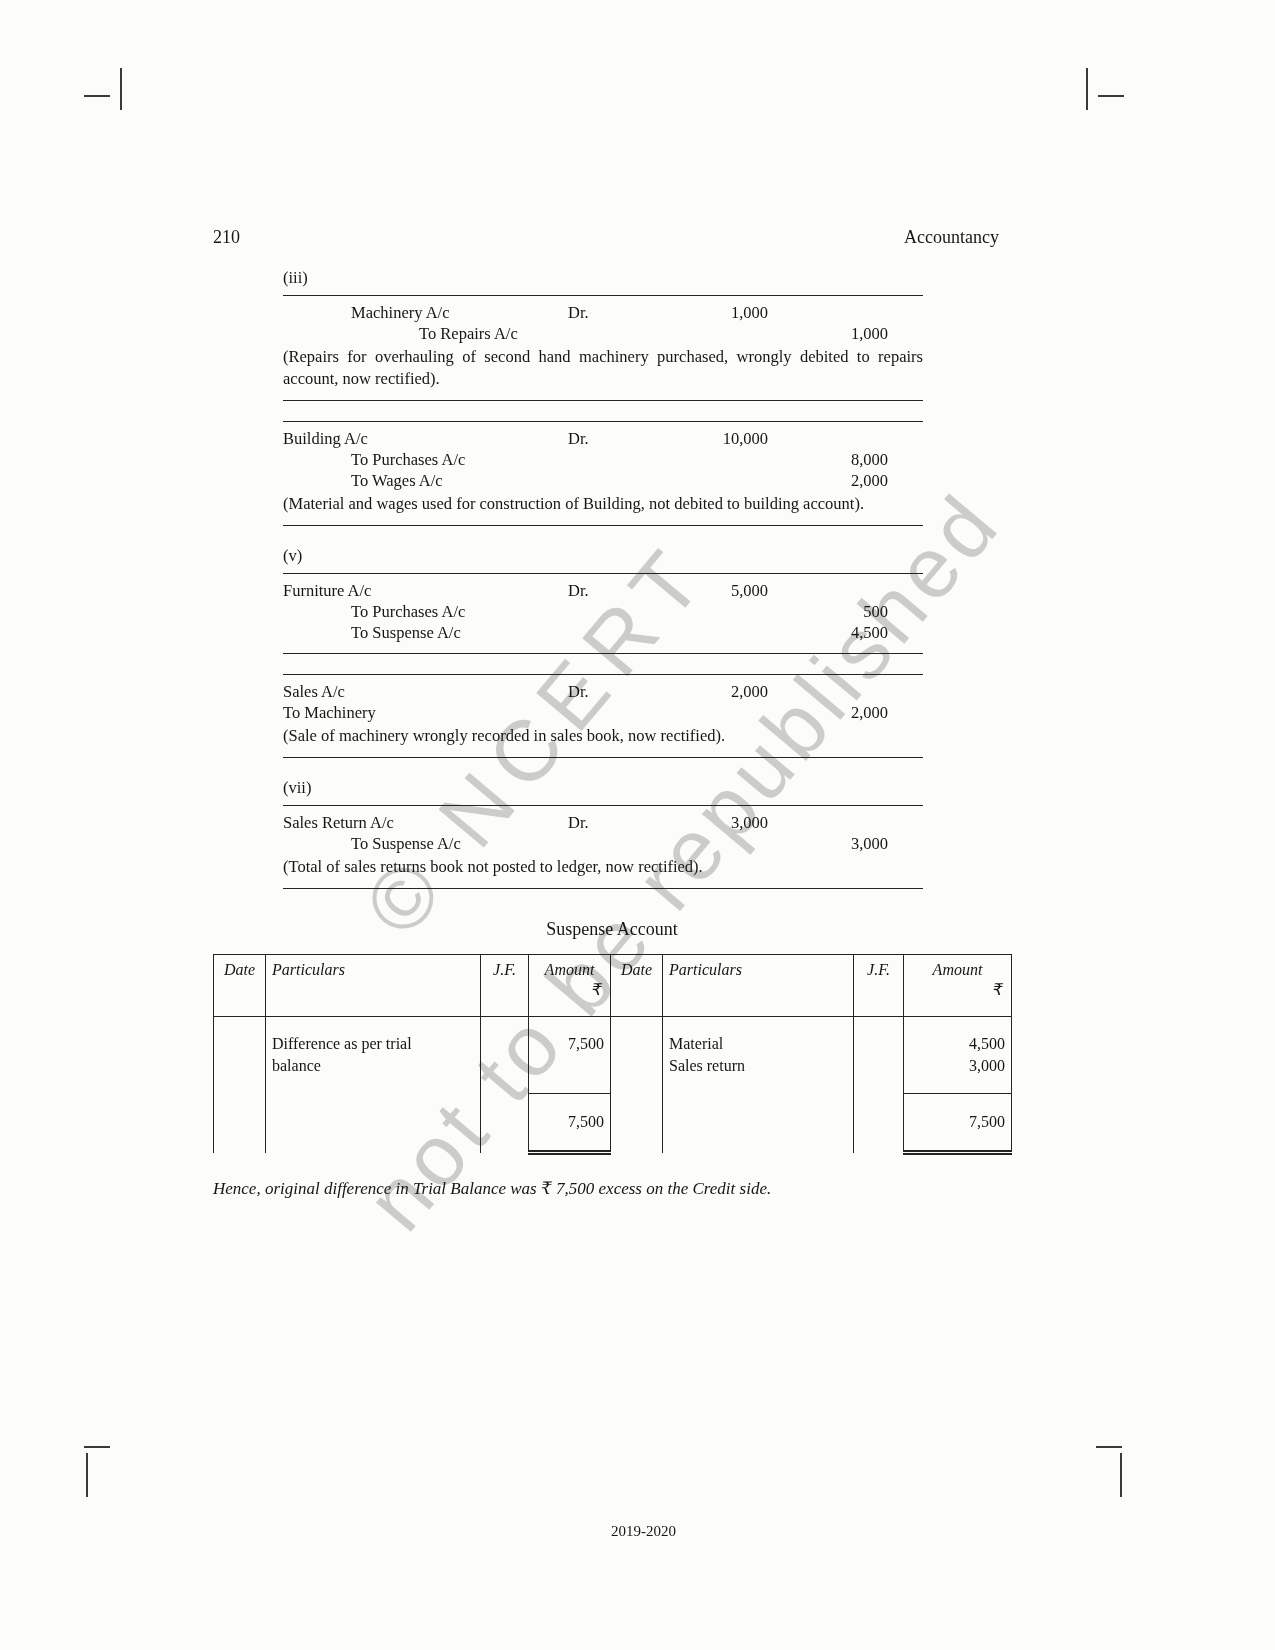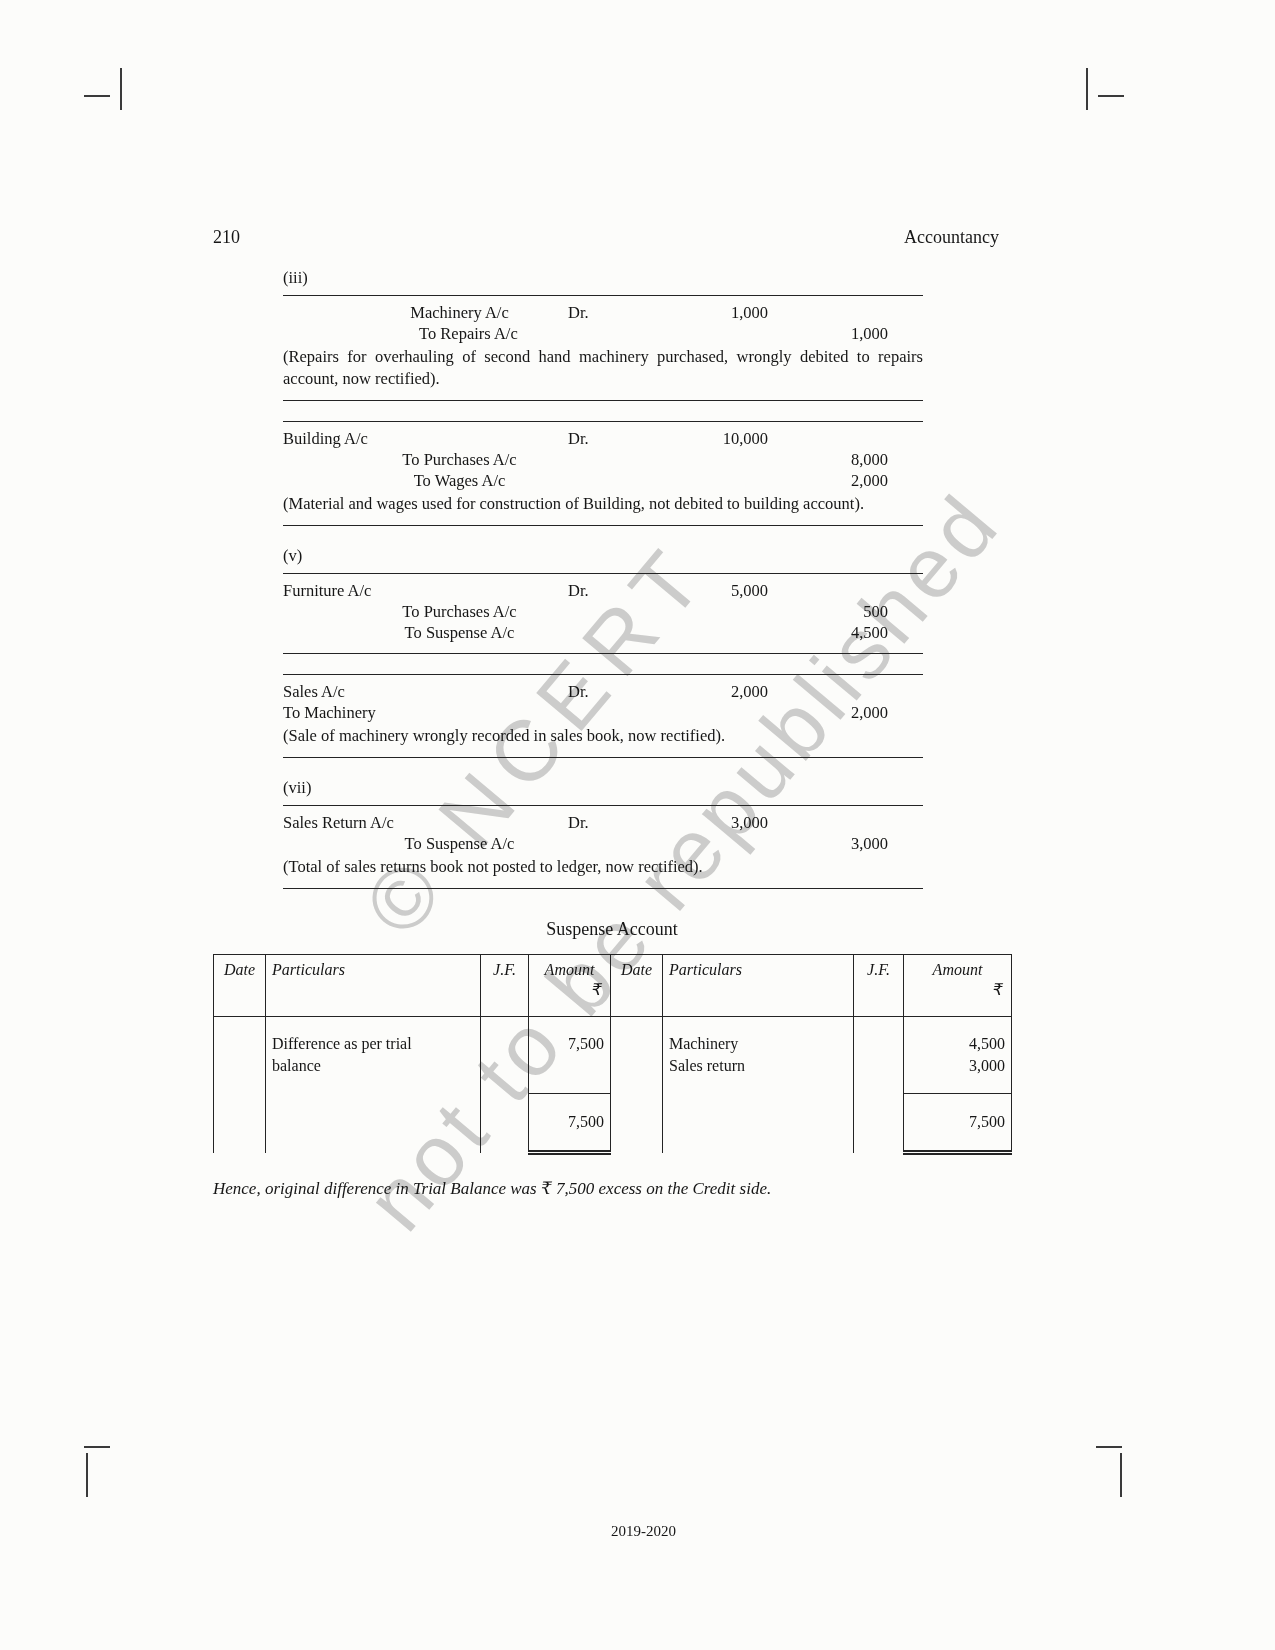--- a/index.html
+++ b/index.html
@@ -27,21 +27,21 @@
                  font-size:18px; line-height:22px; padding-right:12px; margin-bottom:20px; }
 
   
   .journal { margin-left:70px; width:640px; }
   .entry { margin-bottom:20px; }
   .entry-label { font-size:16.5px; line-height:20px; margin-bottom:7px; }
   .entry-box { border-top:1.5px solid #242424; border-bottom:1.5px solid #242424;
                padding:6px 0 10px 0; }
   .jline { display:grid; grid-template-columns:285px 60px 140px 155px;
            font-size:16.5px; line-height:21px; }
-  .ind1 { padding-left:68px;text-align:center; }
+  .ind1 { padding-left:68px; }
   .ind2 { padding-left:136px; }
   .debit, .credit { text-align:right; }
   .credit { padding-right:35px; }
   .narration { font-size:16.5px; line-height:22px; text-align:justify; margin-top:2px; }
 
   
   .acct-title { text-align:center; font-size:18px; font-weight:normal;
                 margin-top:30px; margin-bottom:14px; }
   table.suspense { border-collapse:collapse; width:798px; font-size:16px; table-layout:fixed; }
   .suspense th, .suspense td { border-left:1.5px solid #242424; padding:16px 6px; vertical-align:top; }
@@ -235,21 +235,21 @@
           <td></td>
           <td>
             <div class="narrowwrap">Difference as per trial balance</div>
           </td>
           <td></td>
           <td class="c-amt-cell">
             <div>7,500</div>
           </td>
           <td></td>
           <td>
-            <div>Machinery</div>
+            <div>Material</div>
             <div>Sales return</div>
           </td>
           <td></td>
           <td class="c-amt-cell">
             <div>4,500</div>
             <div>3,000</div>
           </td>
         </tr>
         <tr class="totals-row">
           <td></td>

